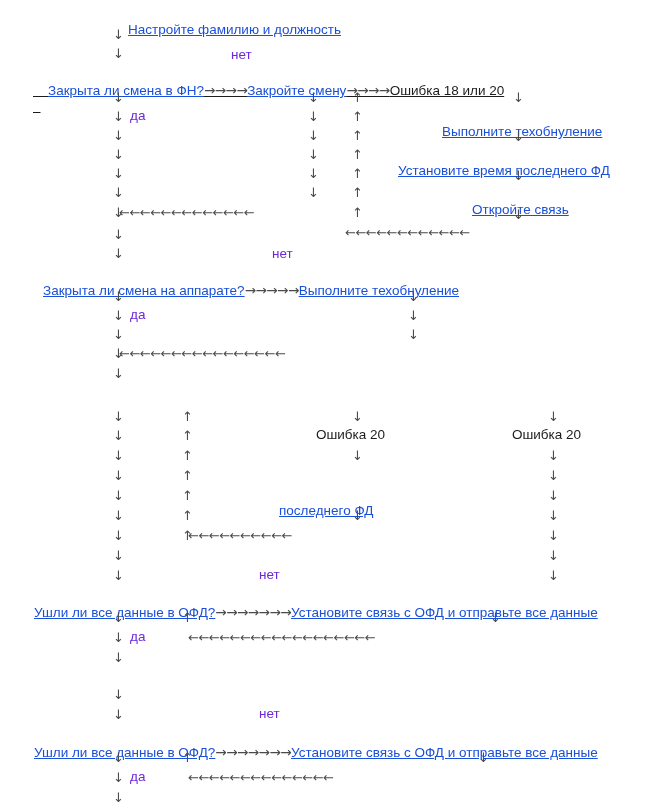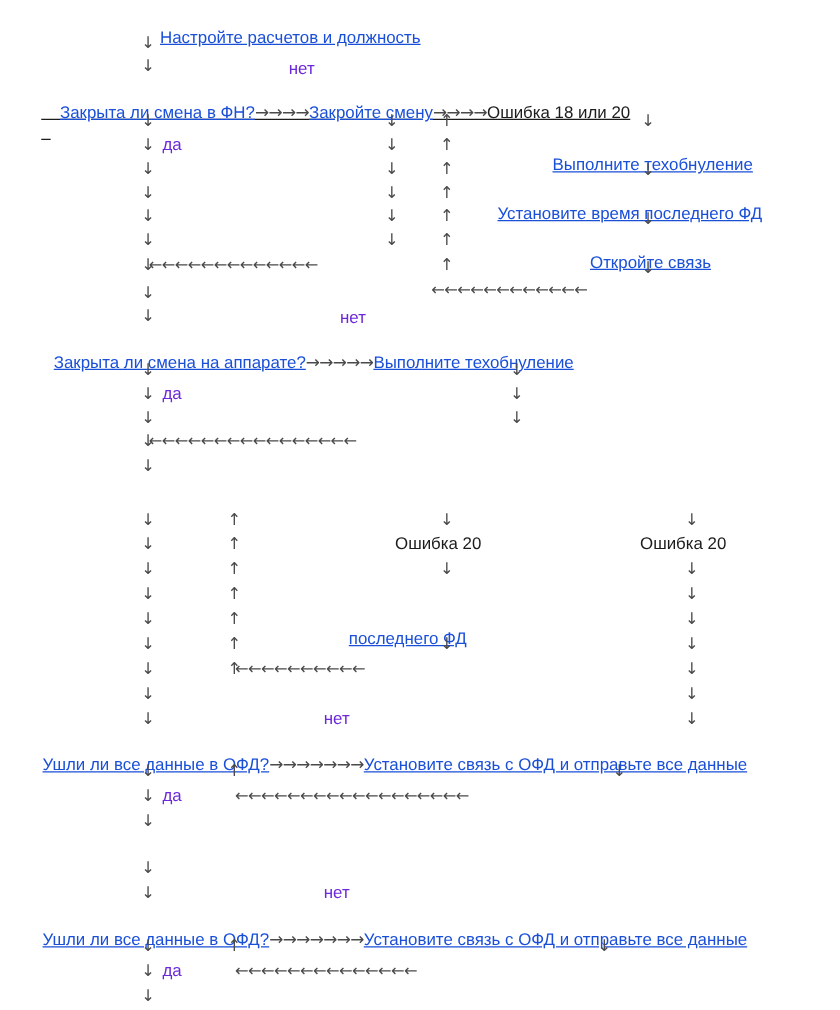--- a/index.html
+++ b/index.html
@@ -71,21 +71,21 @@
     white-space: pre;
     line-height: 16px;
   }
 </style>
 </head>
 <body style="background: rgb(255, 255, 255); color: rgb(28, 28, 28);">
 
 <div id="flow">
 
   <div class="node" style="left:113px; top:6px;">
-    <span class="link" style="color: rgb(26, 79, 216); text-decoration-color: rgb(26, 79, 216);">Настройте расчетов и должность</span>
+    <span class="link" style="color: rgb(26, 79, 216); text-decoration-color: rgb(26, 79, 216);">Настройте фамилию и должность</span>
   </div>
 
   <div class="arrow-v" style="left: 113px; top: 28px; color: rgb(74, 74, 74);">↓</div>
   <div class="arrow-v" style="left: 113px; top: 47px; color: rgb(74, 74, 74);">↓</div>
 
   <div class="node label" style="left:231px; top:47px;">нет</div>
 
   <div class="row" style="left:33px; top:66px;text-decoration:underline;">
     <span class="link" style="color: rgb(26, 79, 216); text-decoration-color: rgb(26, 79, 216);">Закрыта ли смена в ФН?</span><span class="inline-arrow" style="color: rgb(74, 74, 74);">→→→→</span><span class="link" style="color: rgb(26, 79, 216); text-decoration-color: rgb(26, 79, 216);">Закройте смену</span><span class="inline-arrow" style="color: rgb(74, 74, 74);">→→→→</span><span class="plain">Ошибка 18 или 20</span>
   </div>

